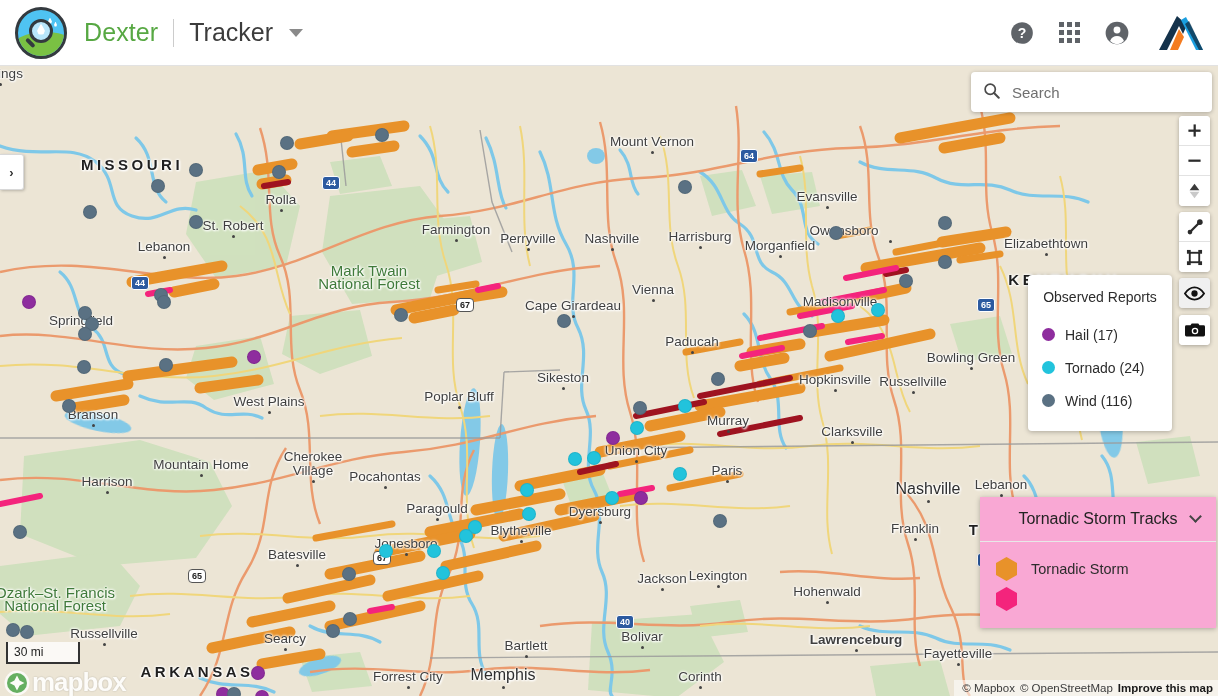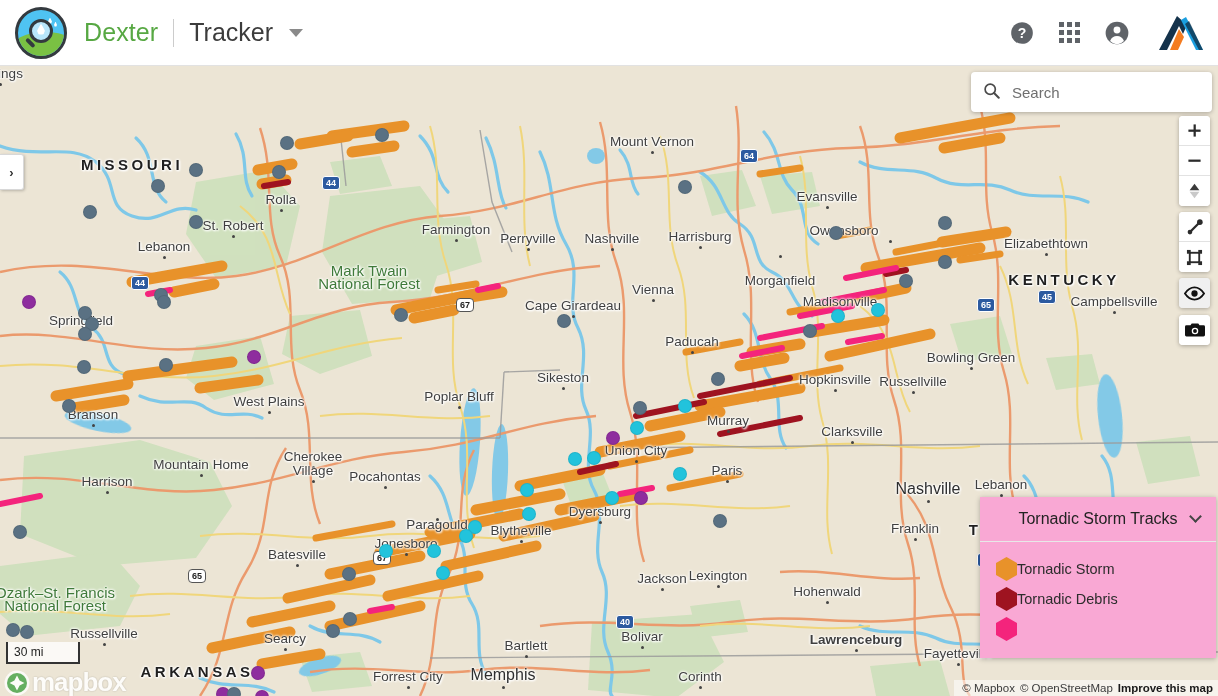--- a/index.html
+++ b/index.html
@@ -170,21 +170,21 @@
     width: 9px; height: 9px; border-right: 2px solid #444;
     border-bottom: 2px solid #444; transform: rotate(45deg);
   }
   #tracks-body { padding: 12px 0 14px 0; }
   .trk-row { display: flex; align-items: center; padding: 3px 16px; }
   .hexagon {
     width: 21px; height: 24px; flex: 0 0 auto;
     clip-path: polygon(50% 0%, 100% 25%, 100% 75%, 50% 100%, 0% 75%, 0% 25%);
   }
   .trk-label {
-    font-size: 14.5px; color: #2c2c2c; line-height: 19px;
+    margin-left: 14px; font-size: 14.5px; color: #2c2c2c; line-height: 19px;
   }
 
   
   #scale-bar {
     position: absolute; left: 6px; bottom: 32px;
     width: 74px; height: 22px; background: rgba(255,255,255,0.78);
     border: 2px solid #333; border-top: none;
     display: flex; align-items: center; padding-left: 6px;
     font-size: 12px; color: #222; z-index: 40;
   }
@@ -514,21 +514,21 @@
       <div class="mlabel city" style="left: 573px; top: 232px; transform: translateX(-50%);">Cape Girardeau</div>
       <div class="citydot" style="left: 572px; top: 249px;"></div>
       <div class="mlabel city" style="left: 563px; top: 304px; transform: translateX(-50%);">Sikeston</div>
       <div class="citydot" style="left: 562px; top: 321px;"></div>
       <div class="mlabel city" style="left: 459px; top: 323px; transform: translateX(-50%);">Poplar Bluff</div>
       <div class="citydot" style="left: 458px; top: 340px;"></div>
       <div class="mlabel city" style="left: 692px; top: 268px; transform: translateX(-50%);">Paducah</div>
       <div class="citydot" style="left: 691px; top: 285px;"></div>
       <div class="mlabel city" style="left: 827px; top: 123px; transform: translateX(-50%);">Evansville</div>
       <div class="citydot" style="left: 826px; top: 140px;"></div>
-      <div class="mlabel city" style="left: 780px; top: 172px; transform: translateX(-50%); margin-top: 35px;">Morganfield</div>
+      <div class="mlabel city" style="left: 780px; top: 172px; transform: translateX(-50%);">Morganfield</div>
       <div class="citydot" style="left: 779px; top: 189px;"></div>
       <div class="mlabel city" style="left: 844px; top: 157px; transform: translateX(-50%); text-align: right;">Owensboro</div>
       <div class="citydot" style="left: 889px; top: 174px;"></div>
       <div class="mlabel city" style="left: 1046px; top: 170px; transform: translateX(-50%);">Elizabethtown</div>
       <div class="citydot" style="left: 1045px; top: 187px;"></div>
       <div class="mlabel city" style="left: 840px; top: 228px; transform: translateX(-50%);">Madisonville</div>
       <div class="citydot" style="left: 839px; top: 245px;"></div>
       <div class="mlabel city" style="left: 835px; top: 306px; transform: translateX(-50%);">Hopkinsville</div>
       <div class="citydot" style="left: 834px; top: 323px;"></div>
       <div class="mlabel city" style="left: 913px; top: 308px; transform: translateX(-50%);">Russellville</div>
@@ -564,21 +564,21 @@
       <div class="mlabel city" style="left: 385px; top: 403px; transform: translateX(-50%);">Pocahontas</div>
       <div class="citydot" style="left: 384px; top: 420px;"></div>
       <div class="mlabel city" style="left: 297px; top: 481px; transform: translateX(-50%);">Batesville</div>
       <div class="citydot" style="left: 296px; top: 498px;"></div>
       <div class="mlabel city" style="left: 104px; top: 560px; transform: translateX(-50%);">Russellville</div>
       <div class="citydot" style="left: 103px; top: 577px;"></div>
       <div class="mlabel city" style="left: 285px; top: 565px; transform: translateX(-50%);">Searcy</div>
       <div class="citydot" style="left: 284px; top: 582px;"></div>
       <div class="mlabel city" style="left: 406px; top: 470px; transform: translateX(-50%);">Jonesboro</div>
       <div class="citydot" style="left: 405px; top: 487px;"></div>
-      <div class="mlabel city" style="left: 437px; top: 435px; transform: translateX(-50%); margin-top: 16px;">Paragould</div>
+      <div class="mlabel city" style="left: 437px; top: 435px; transform: translateX(-50%);">Paragould</div>
       <div class="citydot" style="left: 436px; top: 452px;"></div>
       <div class="mlabel city" style="left: 521px; top: 457px; transform: translateX(-50%);">Blytheville</div>
       <div class="citydot" style="left: 520px; top: 474px;"></div>
       <div class="mlabel city" style="left: 600px; top: 438px; transform: translateX(-50%);">Dyersburg</div>
       <div class="citydot" style="left: 599px; top: 455px;"></div>
       <div class="mlabel city" style="left: 662px; top: 505px; transform: translateX(-50%);">Jackson</div>
       <div class="citydot" style="left: 661px; top: 522px;"></div>
       <div class="mlabel city" style="left: 718px; top: 502px; transform: translateX(-50%);">Lexington</div>
       <div class="citydot" style="left: 717px; top: 519px;"></div>
       <div class="mlabel city" style="left: 642px; top: 563px; transform: translateX(-50%);">Bolivar</div>
@@ -738,34 +738,45 @@
   <div class="ctl-group" id="ctl-cam">
     <div class="ctl-btn">
       <svg width="20" height="16" viewBox="0 0 22 17" aria-hidden="true">
         <path d="M7.4 1.4 h7.2 l1.4 2 h4.4 a1.6 1.6 0 0 1 1.6 1.6 v9 a1.6 1.6 0 0 1 -1.6 1.6 h-18.8 a1.6 1.6 0 0 1 -1.6 -1.6 v-9 a1.6 1.6 0 0 1 1.6 -1.6 h4.4 z" fill="#111"></path>
         <circle cx="11" cy="9.6" r="3.6" fill="#fff"></circle>
         <circle cx="11" cy="9.6" r="2.1" fill="#111"></circle>
       </svg>
     </div>
   </div>
 
+  <div id="observed-legend">
+    <div id="observed-title">Observed Reports</div>
+    <div class="obs-row">
+      <span class="obs-dot" style="background:#8e2d9e"></span>
+      <span class="obs-label">Hail (17)</span>
+    </div>
+    <div class="obs-row">
+      <span class="obs-dot" style="background:#22c3dc"></span>
+      <span class="obs-label">Tornado (24)</span>
+    </div>
+    <div class="obs-row">
+      <span class="obs-dot" style="background:#5a7183"></span>
+      <span class="obs-label">Wind (116)</span>
+    </div>
+  </div>
 
   <div id="tracks-legend">
     <div id="tracks-header">
       <span id="tracks-title">Tornadic Storm Tracks</span>
       <span id="tracks-chevron"></span>
     </div>
     <div id="tracks-body">
       <div class="trk-row">
         <span class="hexagon" style="background:#e8922a"></span>
         <span class="trk-label">Tornadic Storm</span>
-      </div>
-      <div class="trk-row">
-        <span class="hexagon" style="background:#9e1320"></span>
-        <span class="trk-label">Tornadic Debris</span>
       </div>
       <div class="trk-row">
         <span class="hexagon" style="background:#f4247c"></span>
       </div>
     </div>
   </div>
 
   <div id="scale-bar">
     <span>30 mi</span>
   </div>

